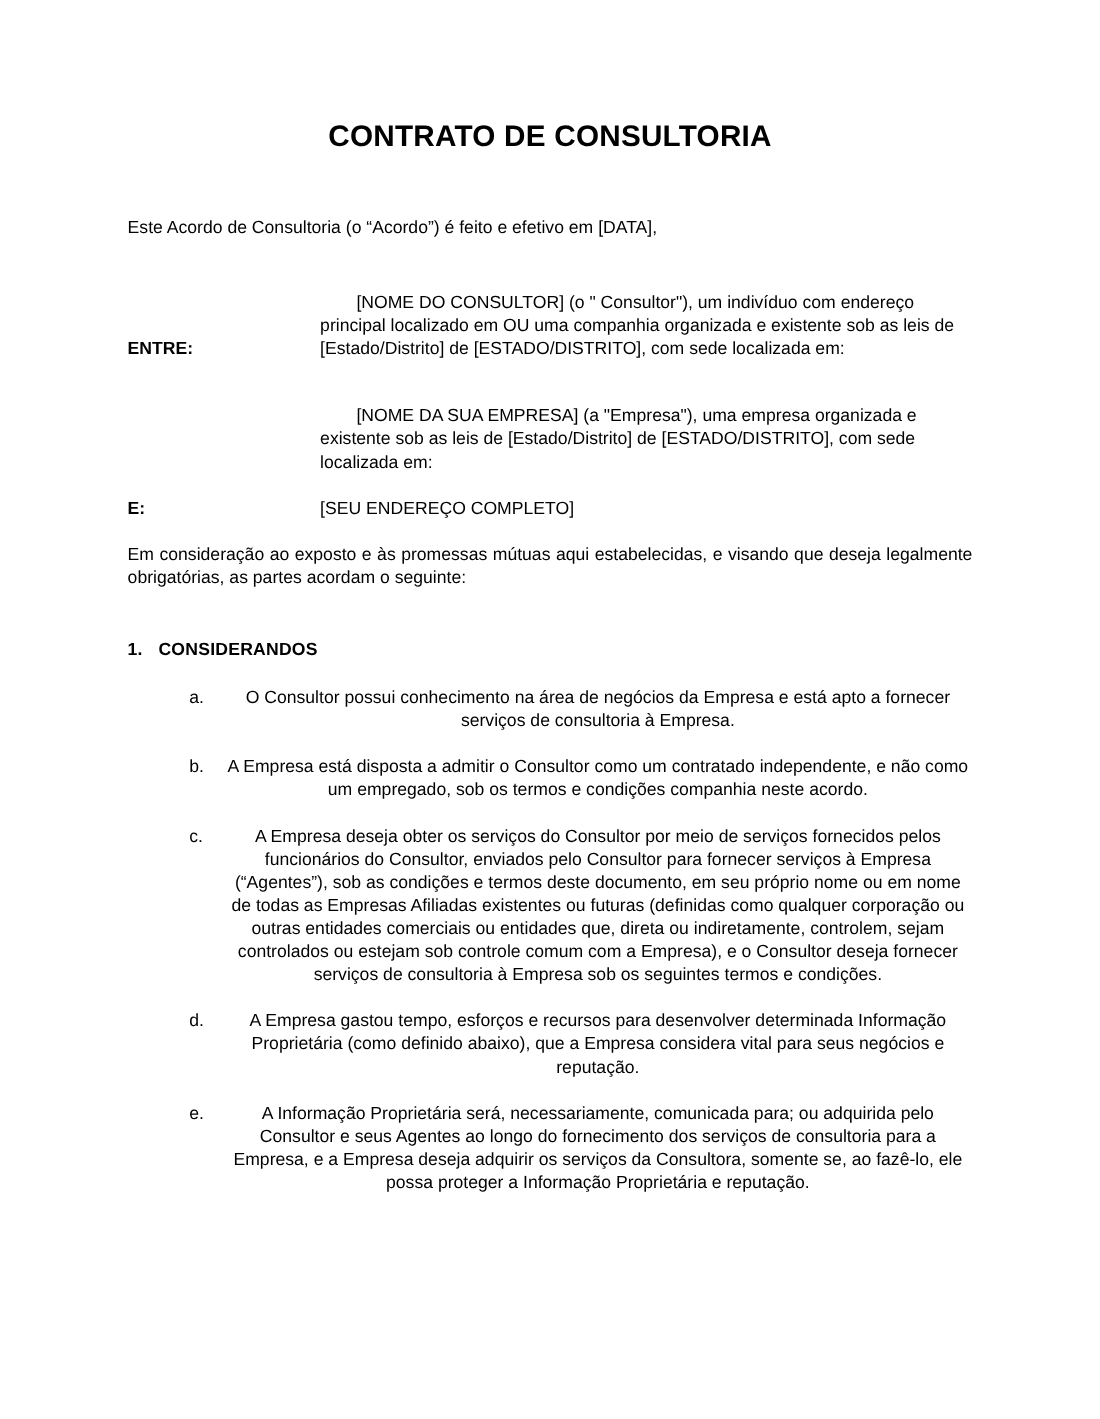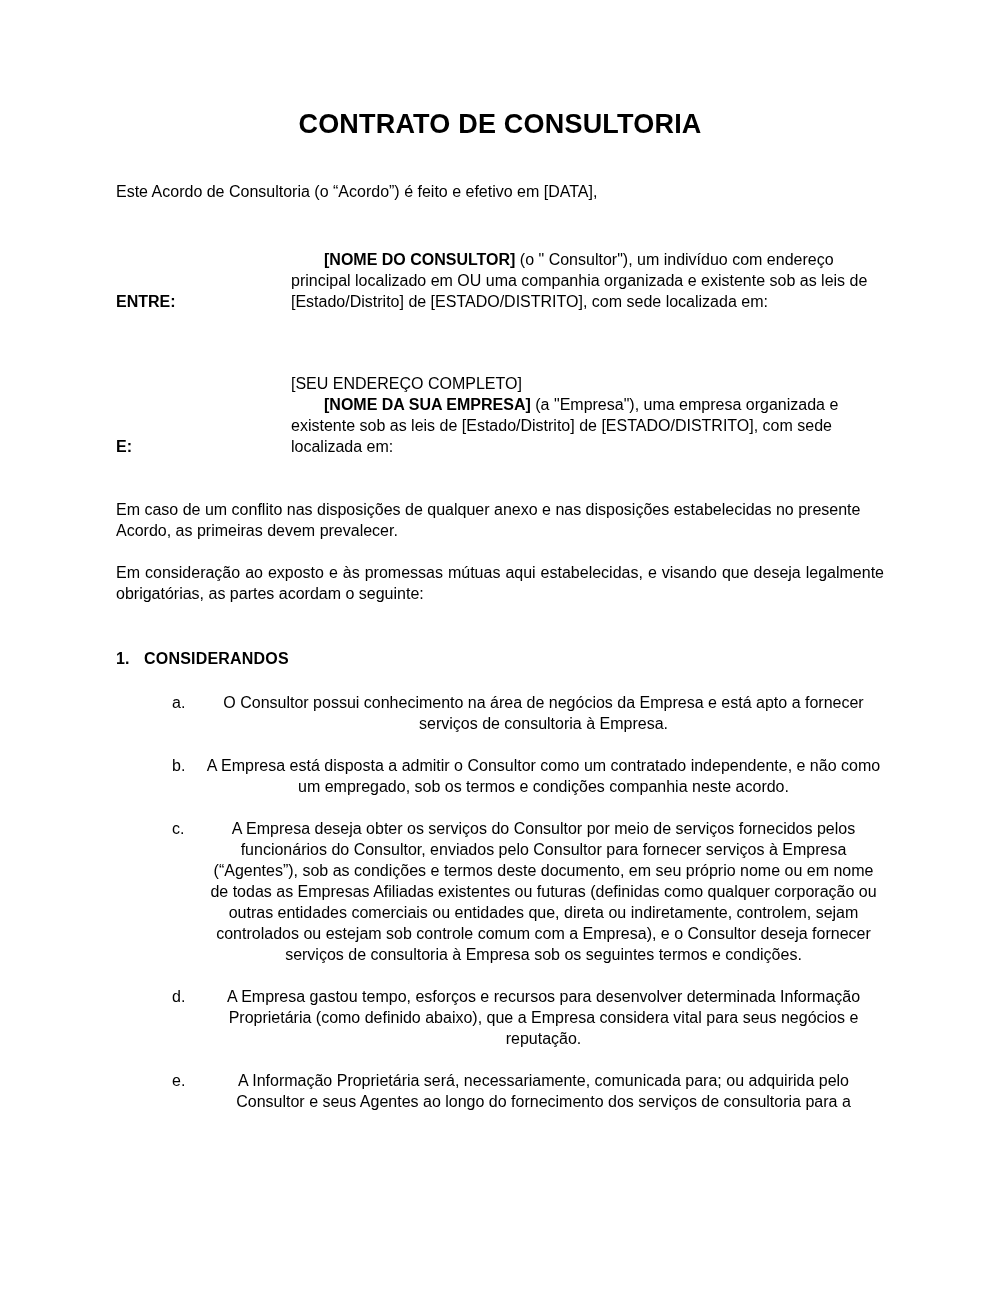--- a/index.html
+++ b/index.html
@@ -45,41 +45,41 @@
     font-size: 16px;
     line-height: 21px;
     margin: 0;
     text-align: left;
   }
   .para.justify {
     text-align: justify;
     text-justify: inter-word;
   }
 
-  .intro-para { margin-top: 41px; }
+  .intro-para { margin-top: 57px; }
 
   
   .party-row {
     display: flex;
     align-items: flex-end;
     font-size: 16px;
     line-height: 21px;
   }
   .party-row.entre { margin-top: 47px; }
   .party-row.e { margin-top: 40px; }
 
   .party-label {
     width: 175px;
     flex: 0 0 175px;
     font-weight: bold;
   }
   .party-body {
     flex: 1 1 auto;
   }
-  .party-body .strong { font-weight: bold; padding-left: 33px; }
+  .party-body .strong { font-weight: normal; padding-left: 33px; }
   .party-address {
     margin-top: 21px;
   }
 
   
   .conflict-para { margin-top: 42px; }
   .consideration-para { margin-top: 21px; }
 
   
   .section {
@@ -156,26 +156,25 @@
     <div class="party-row entre">
       <div class="party-label">ENTRE:</div>
       <div class="party-body">
         <p class="para"><span class="strong">[NOME DO CONSULTOR]</span><span> (o " Consultor"), um indivíduo com endereço principal localizado em OU uma companhia organizada e existente sob as leis de [Estado/Distrito] de [ESTADO/DISTRITO], com sede localizada em:</span></p>
       </div>
     </div>
 
     <div class="party-row e">
       <div class="party-label">E:</div>
       <div class="party-body">
+        <p class="para"><span class="strong">[NOME DA SUA EMPRESA]</span><span> (a "Empresa"), uma empresa organizada e existente sob as leis de [Estado/Distrito] de [ESTADO/DISTRITO], com sede localizada em:</span></p>
         <p class="para party-address">[SEU ENDEREÇO COMPLETO]</p>
-        <p class="para"><span class="strong">[NOME DA SUA EMPRESA]</span><span> (a "Empresa"), uma empresa organizada e existente sob as leis de [Estado/Distrito] de [ESTADO/DISTRITO], com sede localizada em:</span></p>
       </div>
     </div>
 
-    <p class="para conflict-para">Em caso de um conflito nas disposições de qualquer anexo e nas disposições estabelecidas no presente Acordo, as primeiras devem prevalecer.</p>
 
     <p class="para justify consideration-para">Em consideração ao exposto e às promessas mútuas aqui estabelecidas, e visando que deseja legalmente obrigatórias, as partes acordam o seguinte:</p>
 
     <div class="section">
       <div class="section-heading">
         <span class="section-number">1.</span>
         <span class="section-title">CONSIDERANDOS</span>
       </div>
 
       <ul class="lettered-list">

